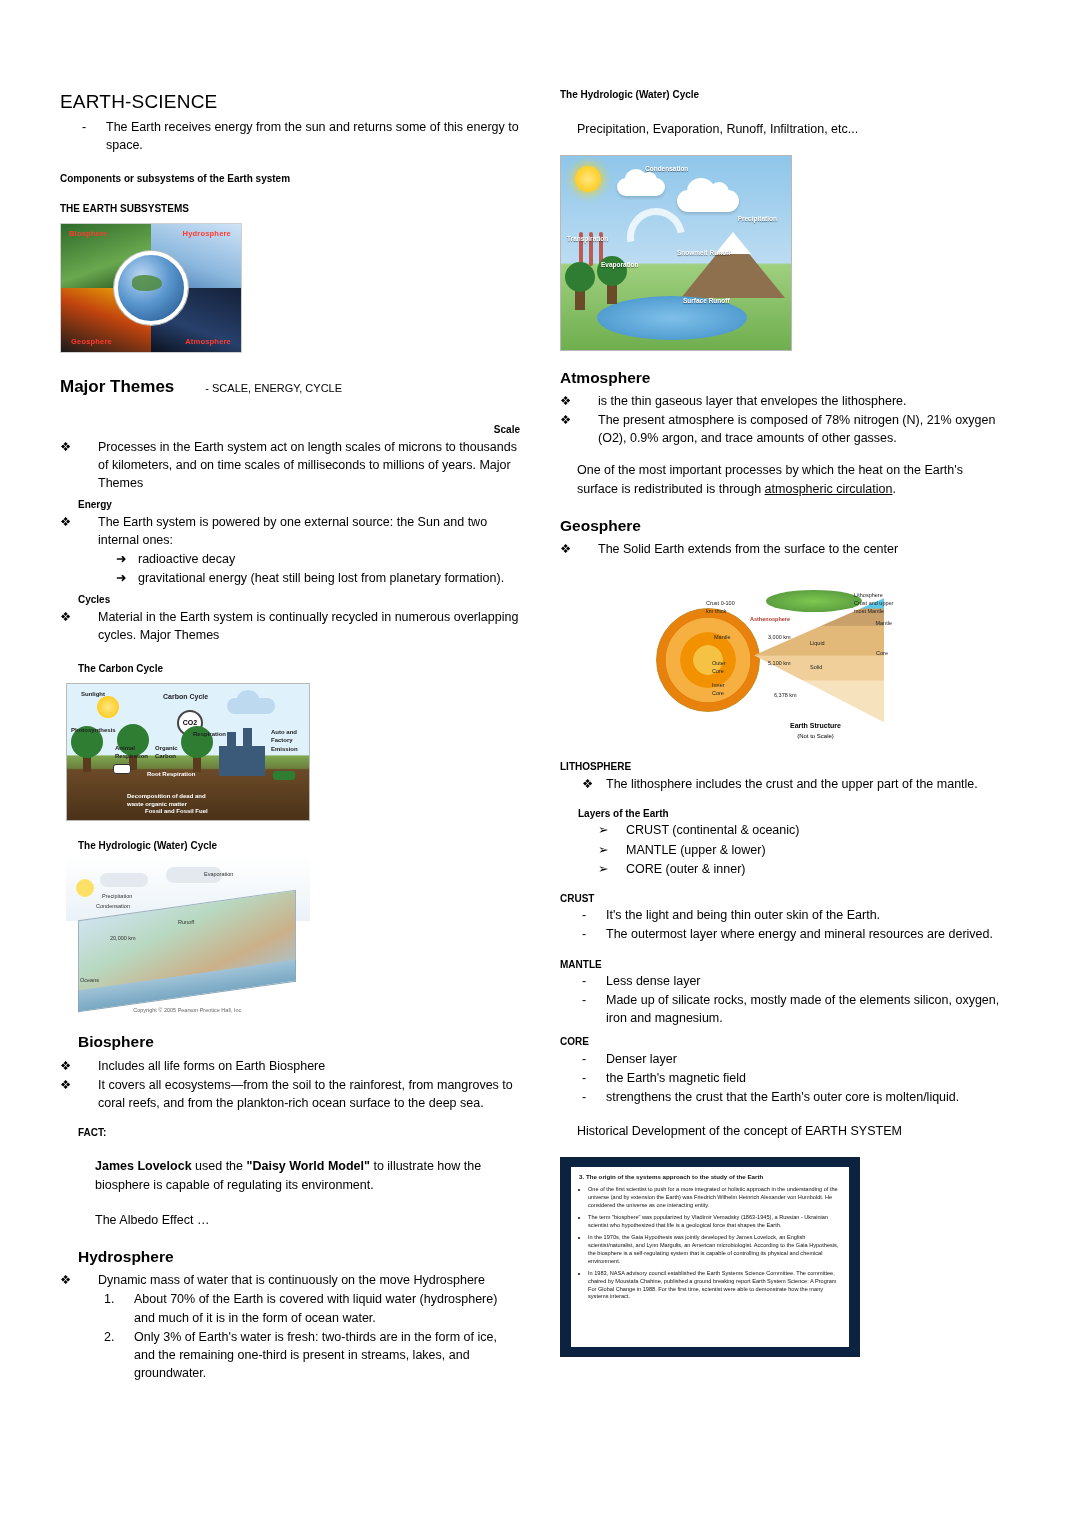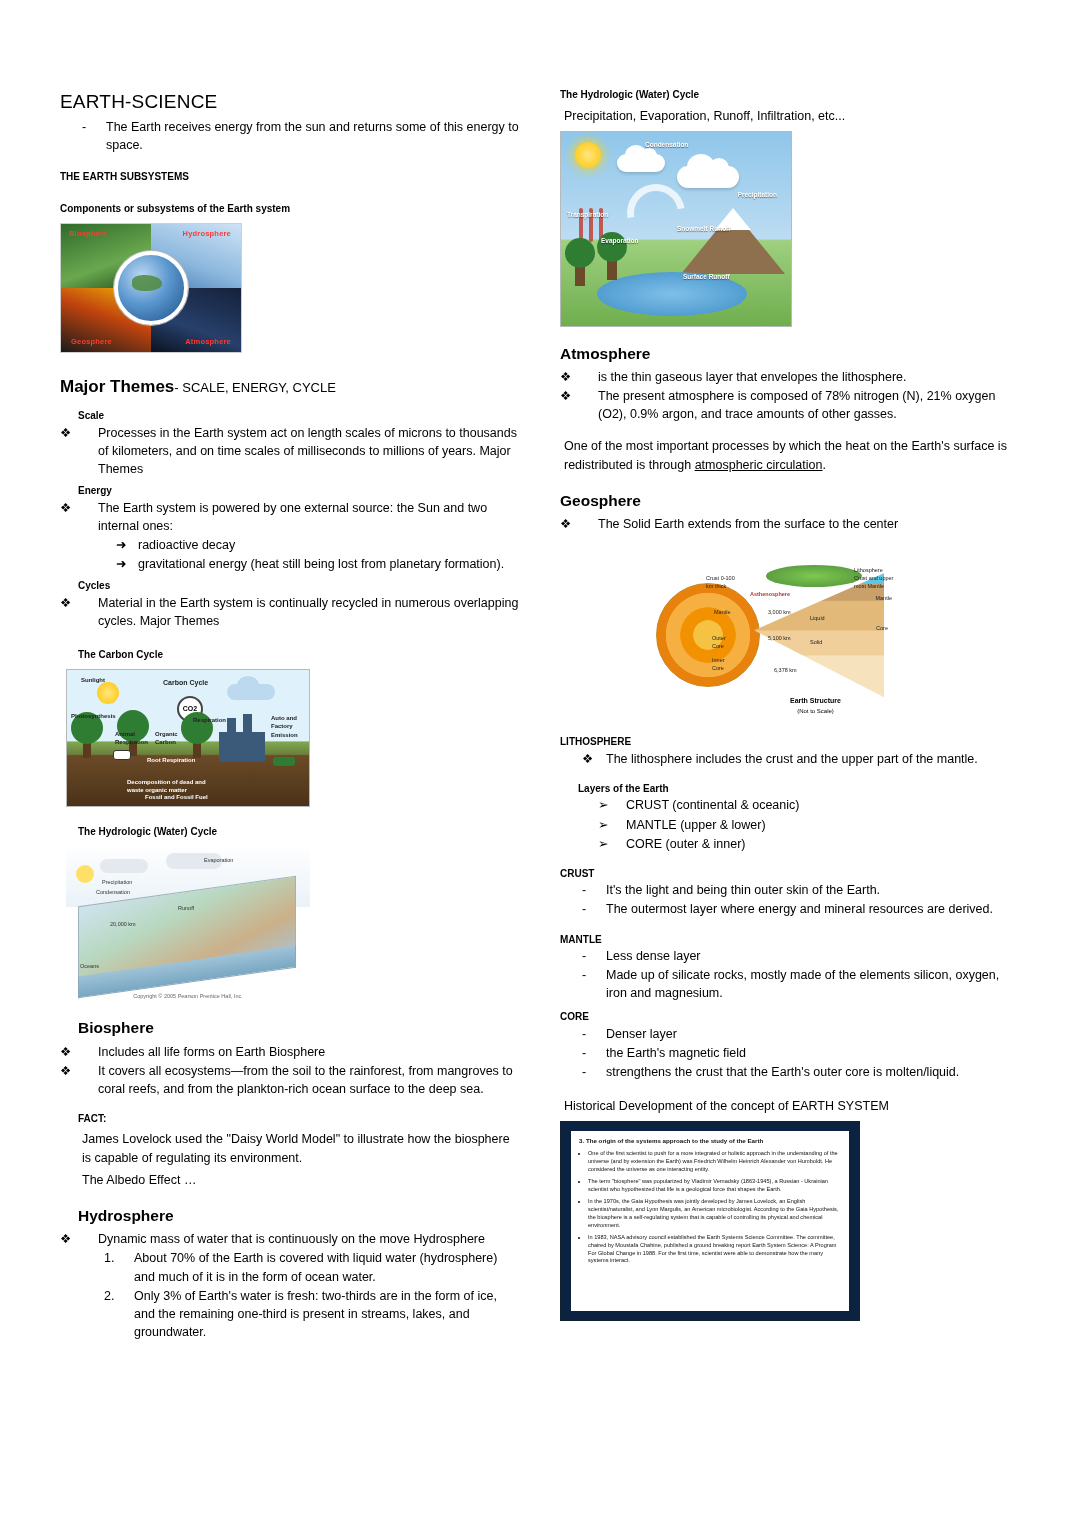--- a/index.html
+++ b/index.html
@@ -43,28 +43,29 @@
     font-size: 15.5px;
     font-weight: bold;
     margin: 0 0 3px 0;
   }
   .major-themes {
     font-size: 17px;
     font-weight: bold;
     margin: 0;
   }
   .major-themes span.sub {
-    font-size: 13px;
+    font-size: 11px;
     font-weight: normal;
-  }
-  p { margin: 4px; }
+    margin-left: 31px;
+  }
+  p { margin: 17px; }
   .mt4 { margin-top: 4px; }
   .mt6 { margin-top: 6px; }
   .mt8 { margin-top: 8px; }
-  .mt10 { margin-top: 10px; }
+  .mt10 { margin-top: 24px; text-align: right; }
   .mt12 { margin-top: 12px; }
   .mt14 { margin-top: 14px; }
   .mt16 { margin-top: 16px; }
   .mt18 { margin-top: 18px; }
   .mt22 { margin-top: 22px; }
 
   
   .row {
     display: flex;
     align-items: flex-start;
@@ -243,40 +244,40 @@
     position: relative; overflow: hidden;
   }
   .slide .inner {
     background: #ffffff; color: #111; width: 100%; height: 100%;
     padding: 6px 8px; font-size: 5.6px; line-height: 1.42;
   }
   .slide .s-title { font-weight: bold; font-size: 6.2px; margin-bottom: 4px; }
   .slide ul { margin: 0; padding-left: 9px; }
   .slide li { margin-bottom: 4px; }
 
-  .fact-name { font-weight: normal; }
+  .fact-name { font-weight: bold; }
 </style>
 </head>
 <body>
 
 <div class="page">
   <div class="cols">
 
     <div class="col">
 
       <h1 class="doc-title">EARTH-SCIENCE</h1>
 
       <div class="row">
         <span class="bullet b-dash">-</span>
         <span class="txt">The Earth receives energy from the sun and returns some of this energy to space.</span>
       </div>
 
+      <p class="h-bold mt18">Components or subsystems of the Earth system</p>
+
       <p class="h-bold mt16">THE EARTH SUBSYSTEMS</p>
-
-      <p class="h-bold mt18">Components or subsystems of the Earth system</p>
 
       <div class="subsys mt6">
         <div class="q q1"></div>
         <div class="q q2"></div>
         <div class="q q3"></div>
         <div class="q q4"></div>
         <div class="globe"></div>
         <div class="lbl lbl-bio">Biosphere</div>
         <div class="lbl lbl-hyd">Hydrosphere</div>
         <div class="lbl lbl-geo">Geosphere</div>

